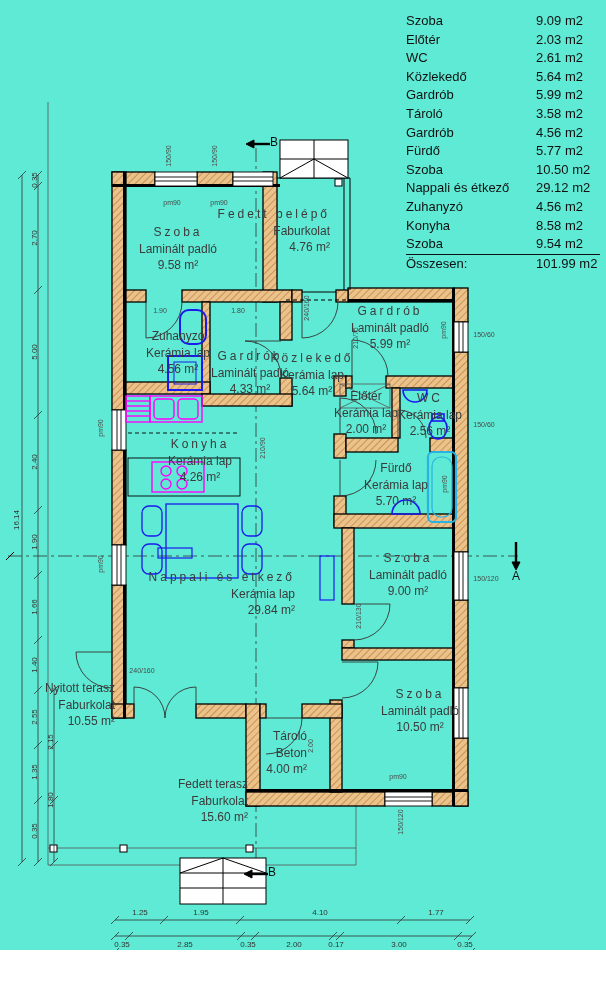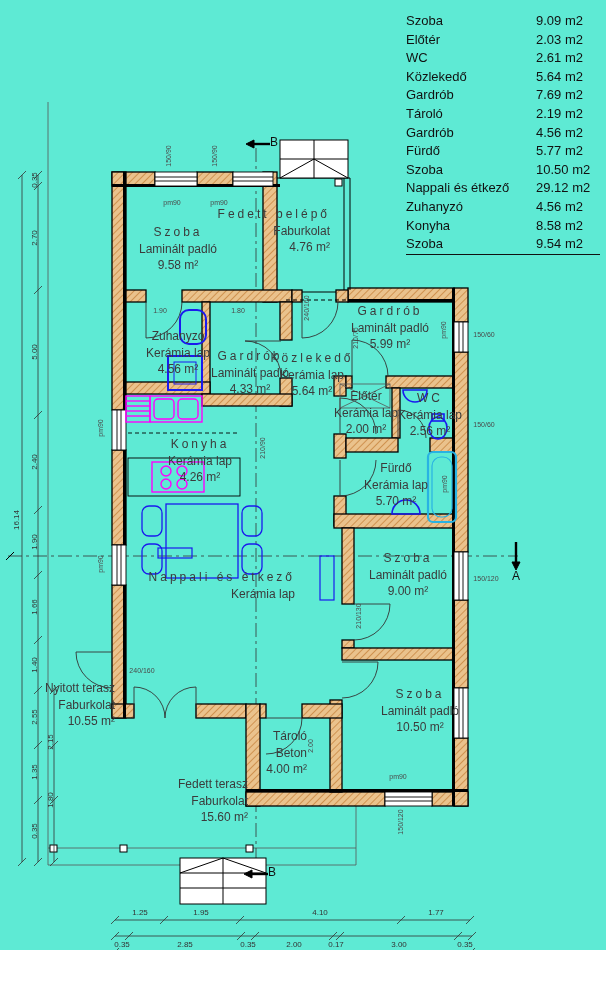--- a/index.html
+++ b/index.html
@@ -268,25 +268,25 @@
   <div class="legend-row">
         <span class="lg-name">WC</span>
         <span class="lg-area">2.61 m2</span>
       </div>
   <div class="legend-row">
         <span class="lg-name">Közlekedő</span>
         <span class="lg-area">5.64 m2</span>
       </div>
   <div class="legend-row">
         <span class="lg-name">Gardrób</span>
-        <span class="lg-area">7.69 m2</span>
+        <span class="lg-area">5.99 m2</span>
       </div>
   <div class="legend-row">
         <span class="lg-name">Tároló</span>
-        <span class="lg-area">2.19 m2</span>
+        <span class="lg-area">3.58 m2</span>
       </div>
   <div class="legend-row">
         <span class="lg-name">Gardrób</span>
         <span class="lg-area">4.56 m2</span>
       </div>
   <div class="legend-row">
         <span class="lg-name">Fürdő</span>
         <span class="lg-area">5.77 m2</span>
       </div>
   <div class="legend-row">
@@ -301,20 +301,24 @@
         <span class="lg-name">Zuhanyzó</span>
         <span class="lg-area">4.56 m2</span>
       </div>
   <div class="legend-row">
         <span class="lg-name">Konyha</span>
         <span class="lg-area">8.58 m2</span>
       </div>
   <div class="legend-row underl">
         <span class="lg-name">Szoba</span>
         <span class="lg-area">9.54 m2</span>
+      </div>
+  <div class="legend-row">
+        <span class="lg-name">Összesen:</span>
+        <span class="lg-area">101.99 m2</span>
       </div>
 </div>
 
 <div class="room" style="left:118px;top:224px;width:120px;">
   <div class="rname spaced">Szoba</div>
   <div>Laminált padló</div>
   <div>9.58 m²</div>
 </div>
 <div class="room right" style="left:210px;top:206px;width:120px;">
   <div class="rname spaced">Fedett belépő</div>
@@ -362,20 +366,21 @@
   <div>5.70 m²</div>
 </div>
 <div class="room" style="left:348px;top:550px;width:120px;">
   <div class="rname spaced">Szoba</div>
   <div>Laminált padló</div>
   <div>9.00 m²</div>
 </div>
 <div class="room right" style="left:145px;top:569px;width:150px;">
   <div class="rname spaced">Nappali és étkező</div>
   <div>Kerámia lap</div>
+  <div>29.84 m²</div>
 </div>
 <div class="room" style="left:360px;top:686px;width:120px;">
   <div class="rname spaced">Szoba</div>
   <div>Laminált padló</div>
   <div>10.50 m²</div>
 </div>
 <div class="room right" style="left:207px;top:728px;width:100px;">
   <div class="rname">Tároló</div>
   <div>Beton</div>
   <div>4.00 m²</div>

